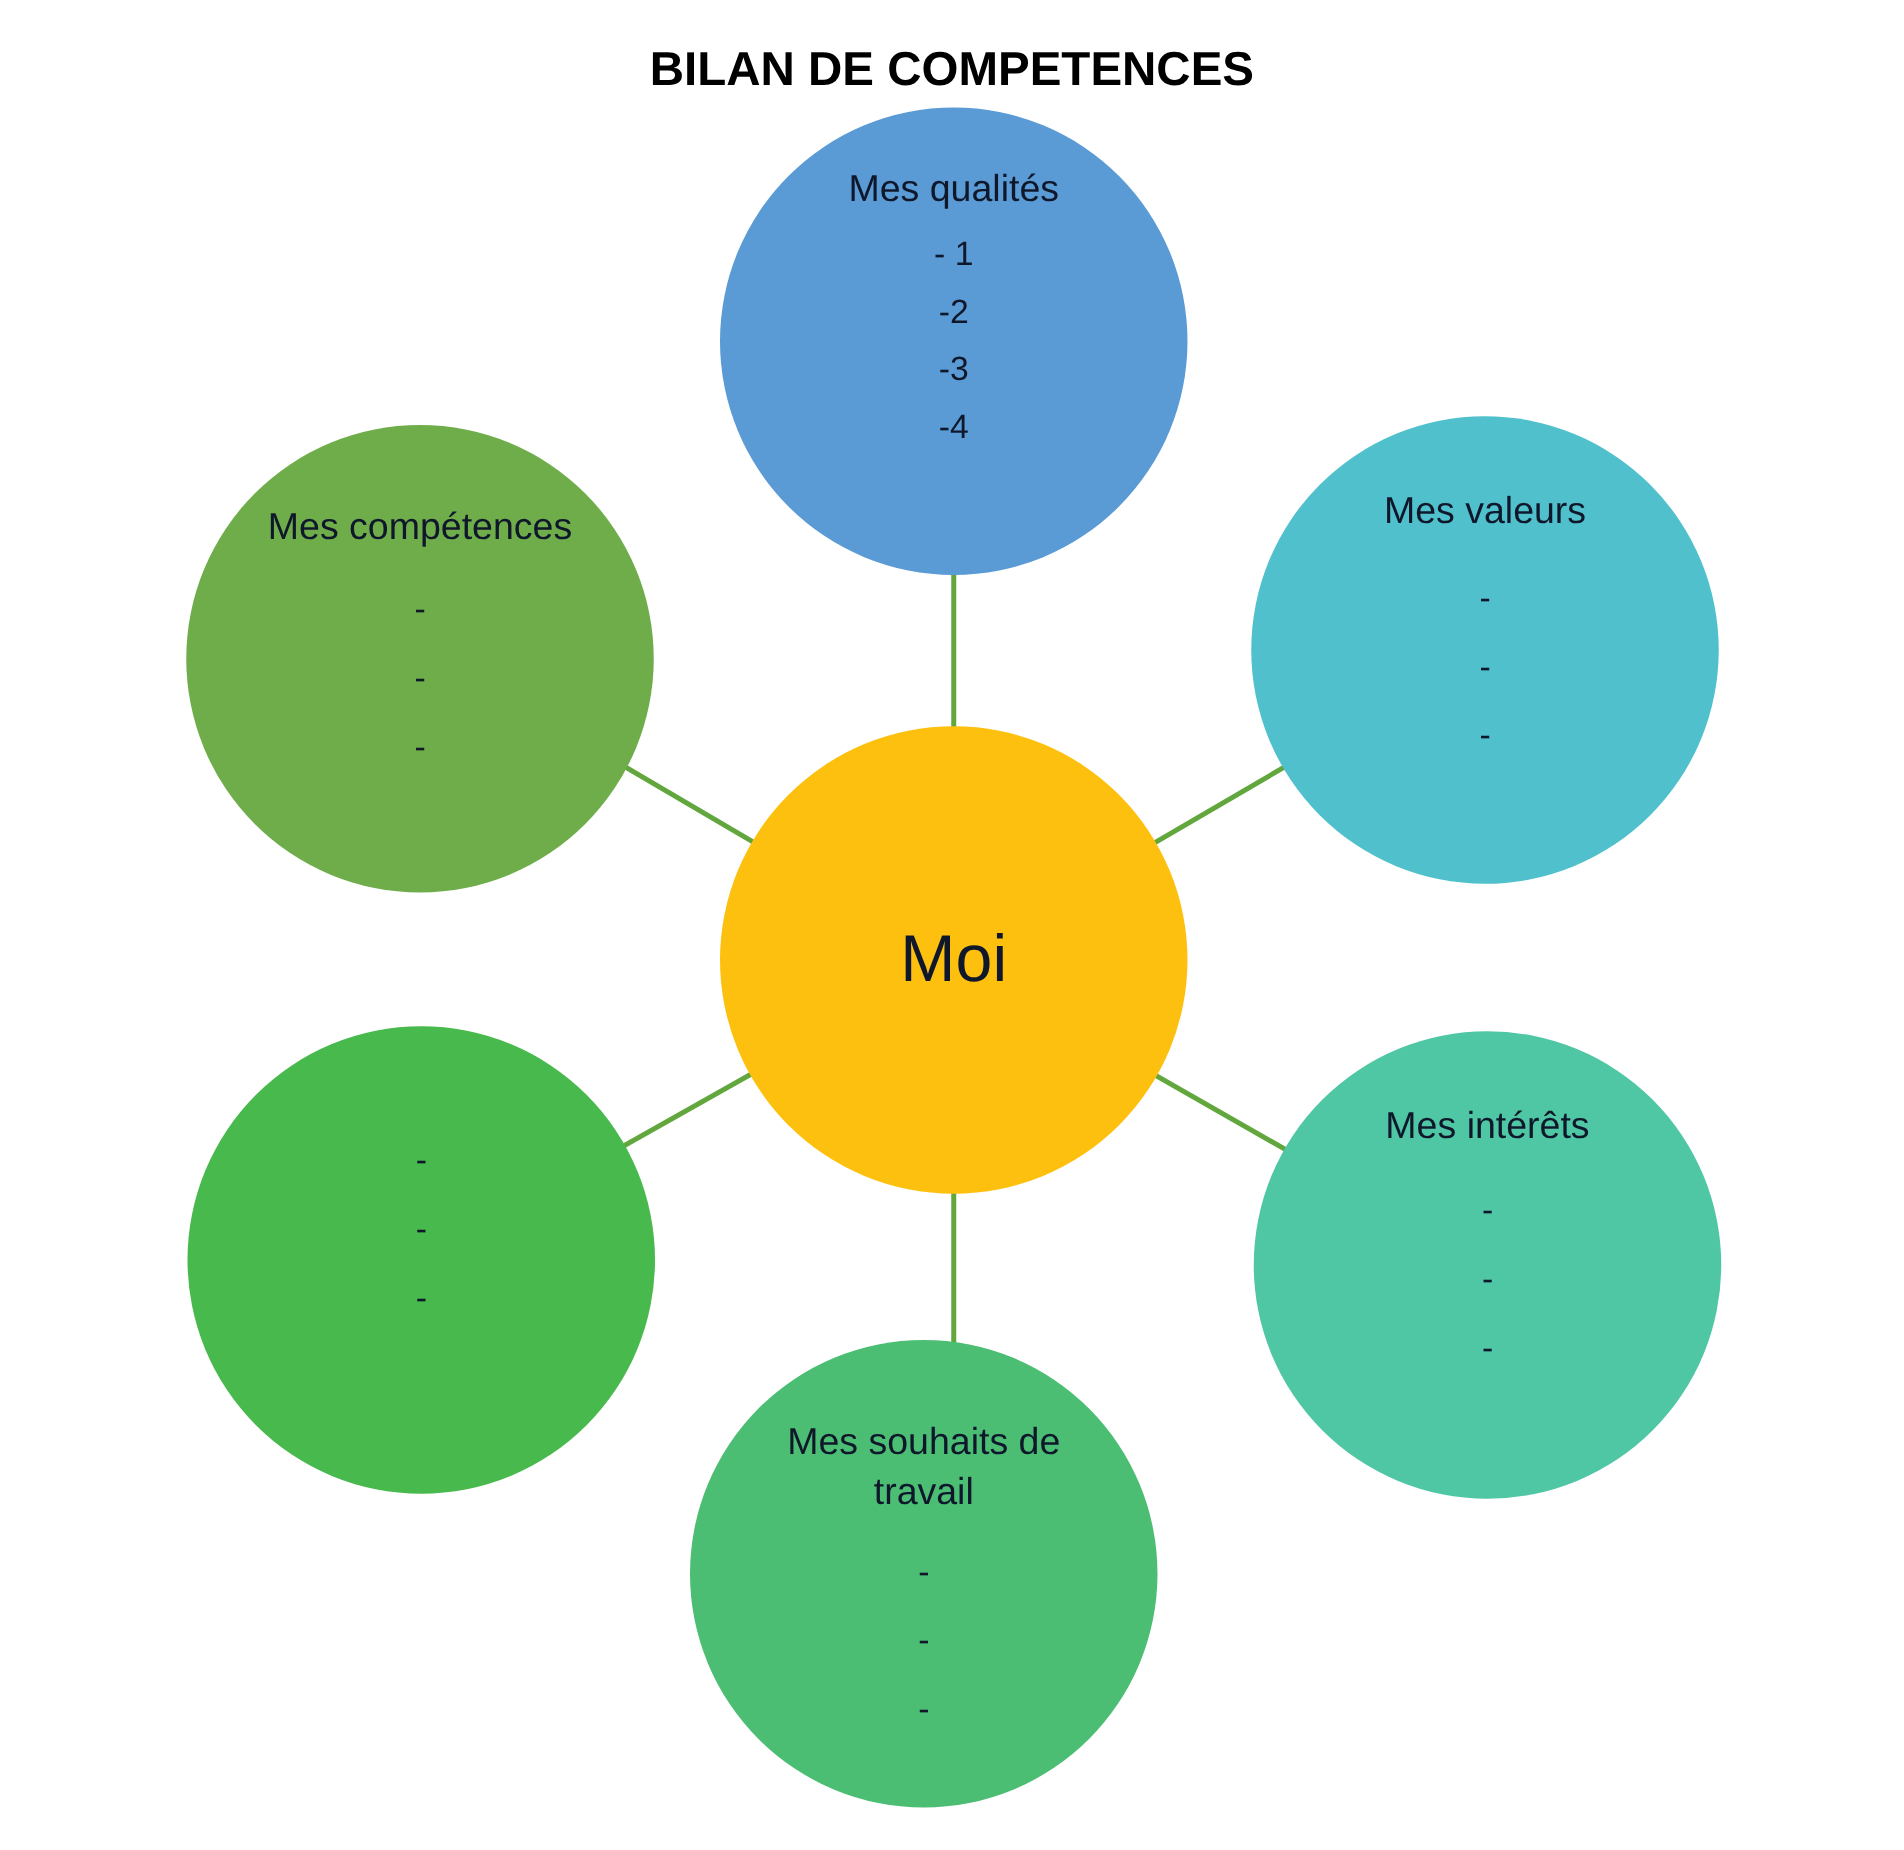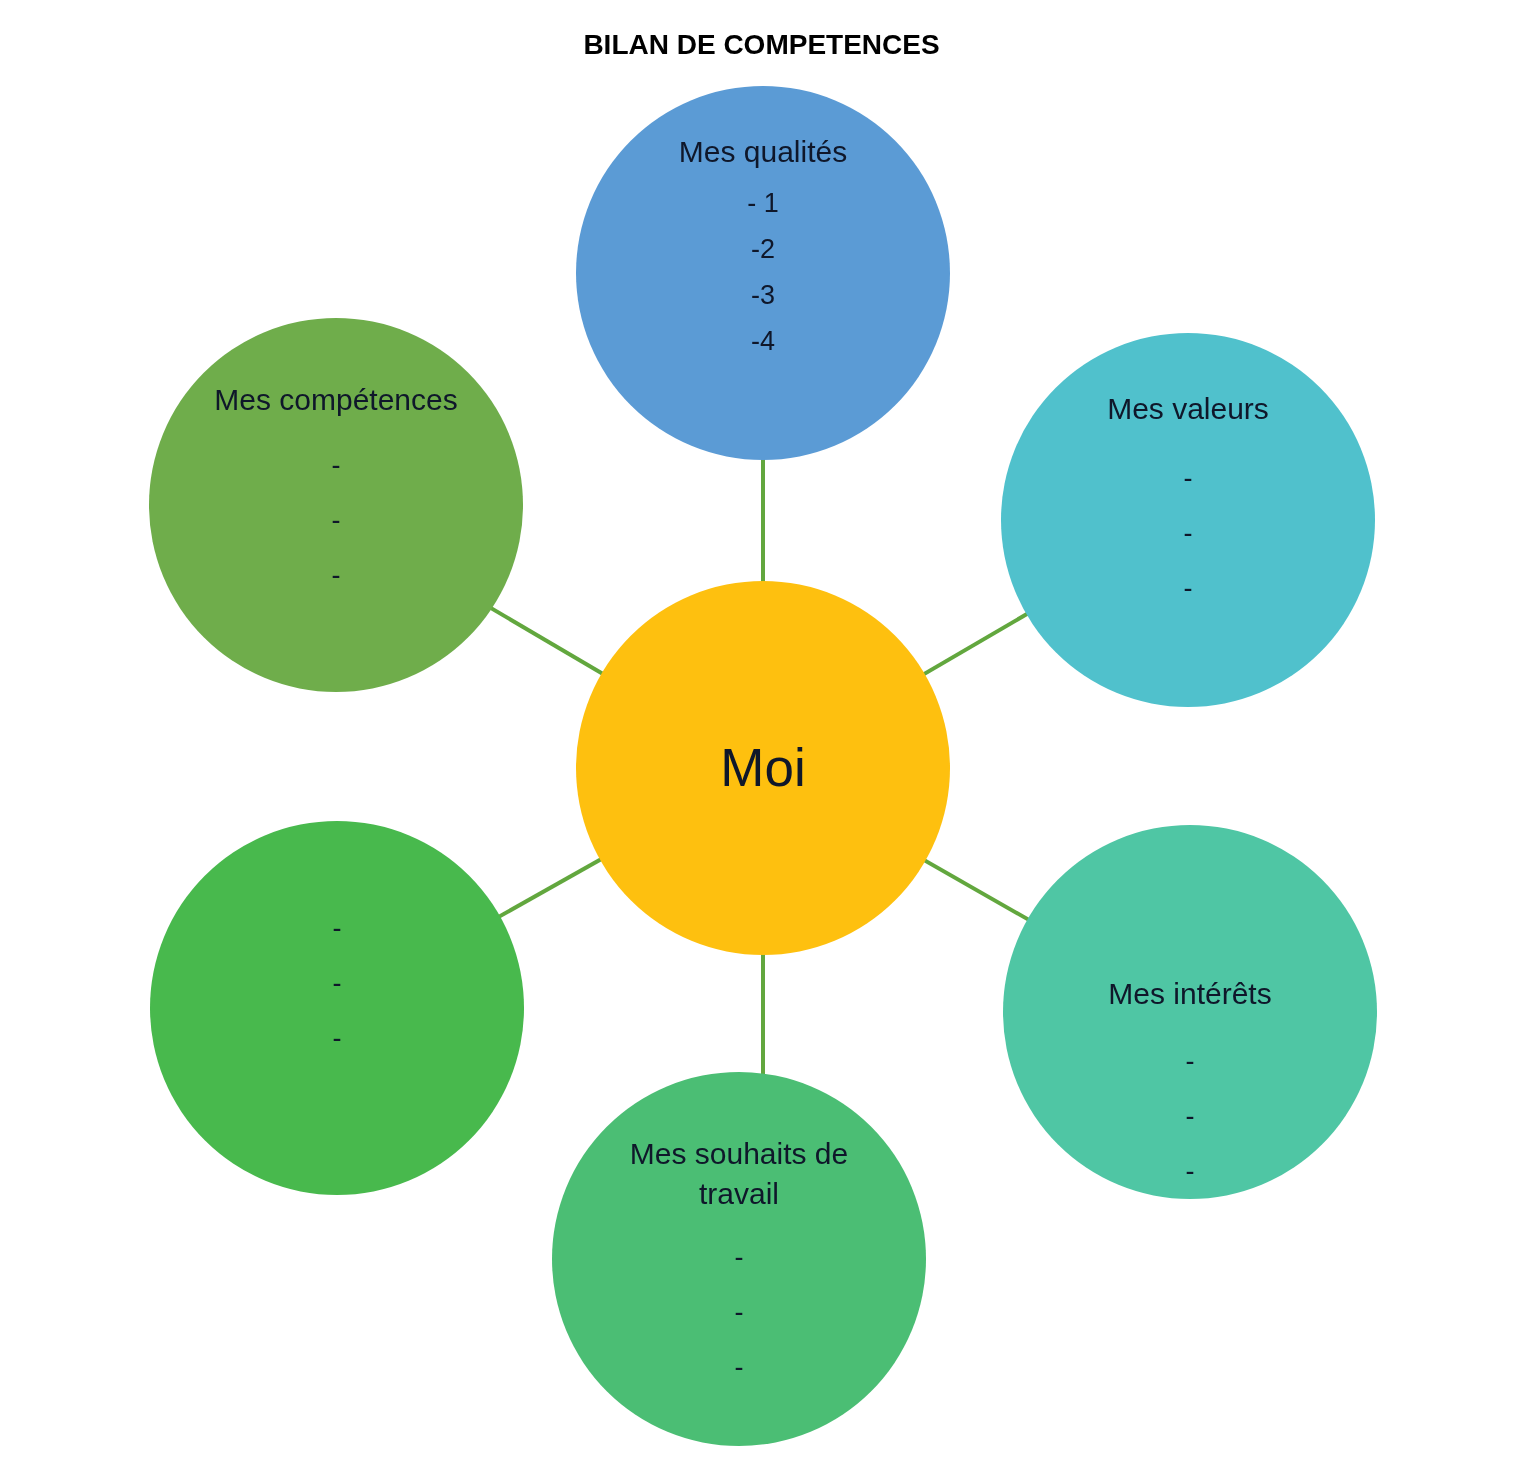--- a/index.html
+++ b/index.html
@@ -14,21 +14,21 @@
     height: 1480px;
     background: #ffffff;
     overflow: hidden;
   }
   .diagram-title {
     position: absolute;
     left: 0;
     top: 10px;
     width: 1523px;
     text-align: center;
-    font-size: 28px;
+    font-size: 38px;
     font-weight: bold;
     letter-spacing: 0px;
     color: #000000;
   }
   .connectors {
     position: absolute;
     left: 0;
     top: 0;
     width: 1523px;
     height: 1480px;
@@ -58,40 +58,40 @@
     flex-direction: column;
     align-items: center;
   }
   .node-item {
     font-size: 27px;
     line-height: 55px;
   }
   
   .node-qualites      { left: 576px; top: 86px; }
   .node-valeurs       { left: 1001px; top: 333px; }
-  .node-competences   { left: 149px;  top: 318px; }
+  .node-competences   { left: 149px;  top: 340px; }
   .node-connaissances { left: 150px;  top: 821px; }
   .node-interets      { left: 1003px; top: 825px; }
   .node-souhaits      { left: 552px;  top: 1072px; }
   .node-moi           { left: 576px;  top: 581px; }
 
   .node-qualites .node-content      { padding-top: 46px; }
   .node-qualites .node-items        { margin-top: 8px; }
   .node-qualites .node-item         { line-height: 46px; }
 
   .node-valeurs .node-content       { padding-top: 56px; }
   .node-valeurs .node-items         { margin-top: 22px; }
 
   .node-competences .node-content   { padding-top: 62px; }
   .node-competences .node-items     { margin-top: 18px; }
 
   .node-connaissances .node-content { padding-top: 64px; }
   .node-connaissances .node-items   { margin-top: 16px; }
 
-  .node-interets .node-content      { padding-top: 56px; justify-content: flex-end; }
+  .node-interets .node-content      { padding-top: 56px; }
   .node-interets .node-items        { margin-top: 20px; }
 
   .node-souhaits .node-content      { padding-top: 62px; }
   .node-souhaits .node-items        { margin-top: 16px; }
 
   .node-moi .node-content {
     padding-top: 0;
     justify-content: center;
   }
   .center-label {

